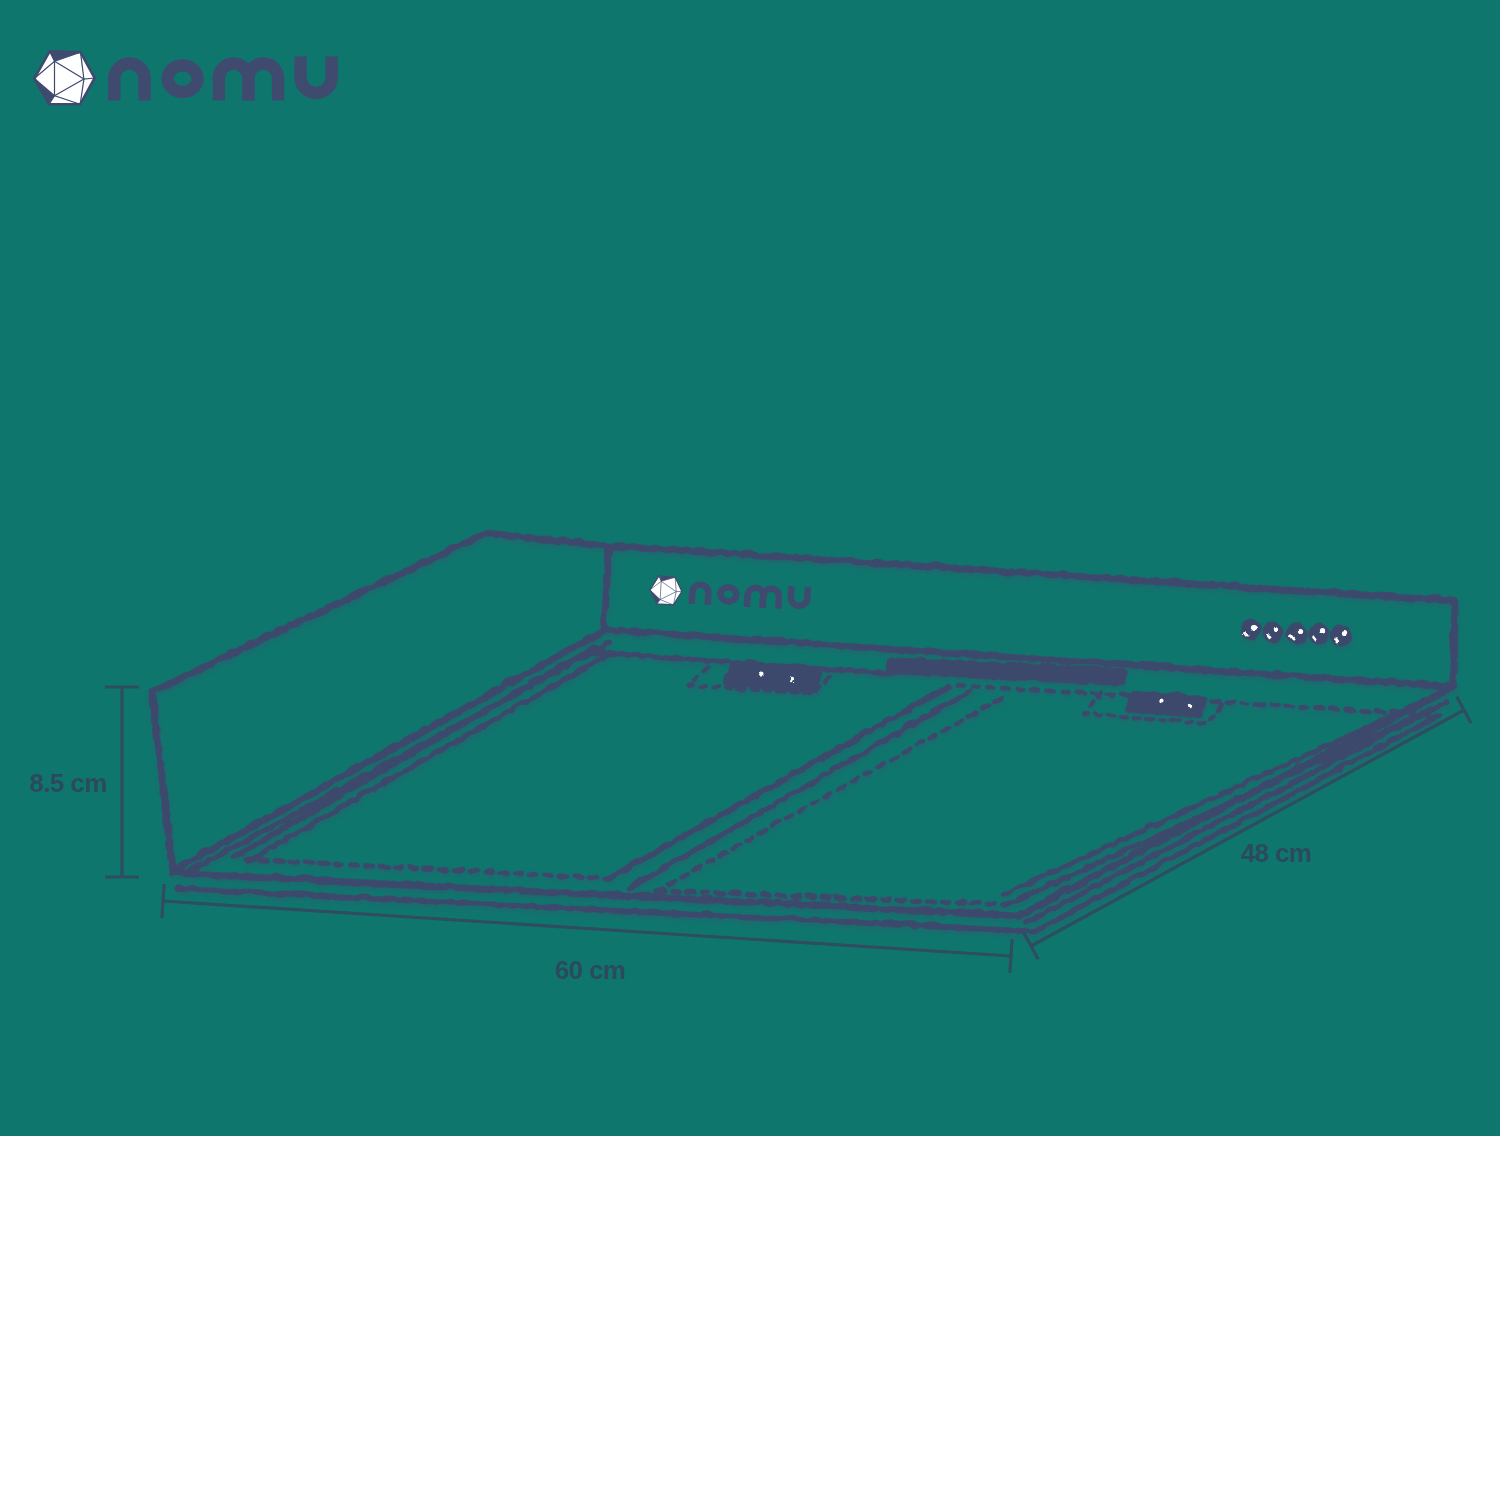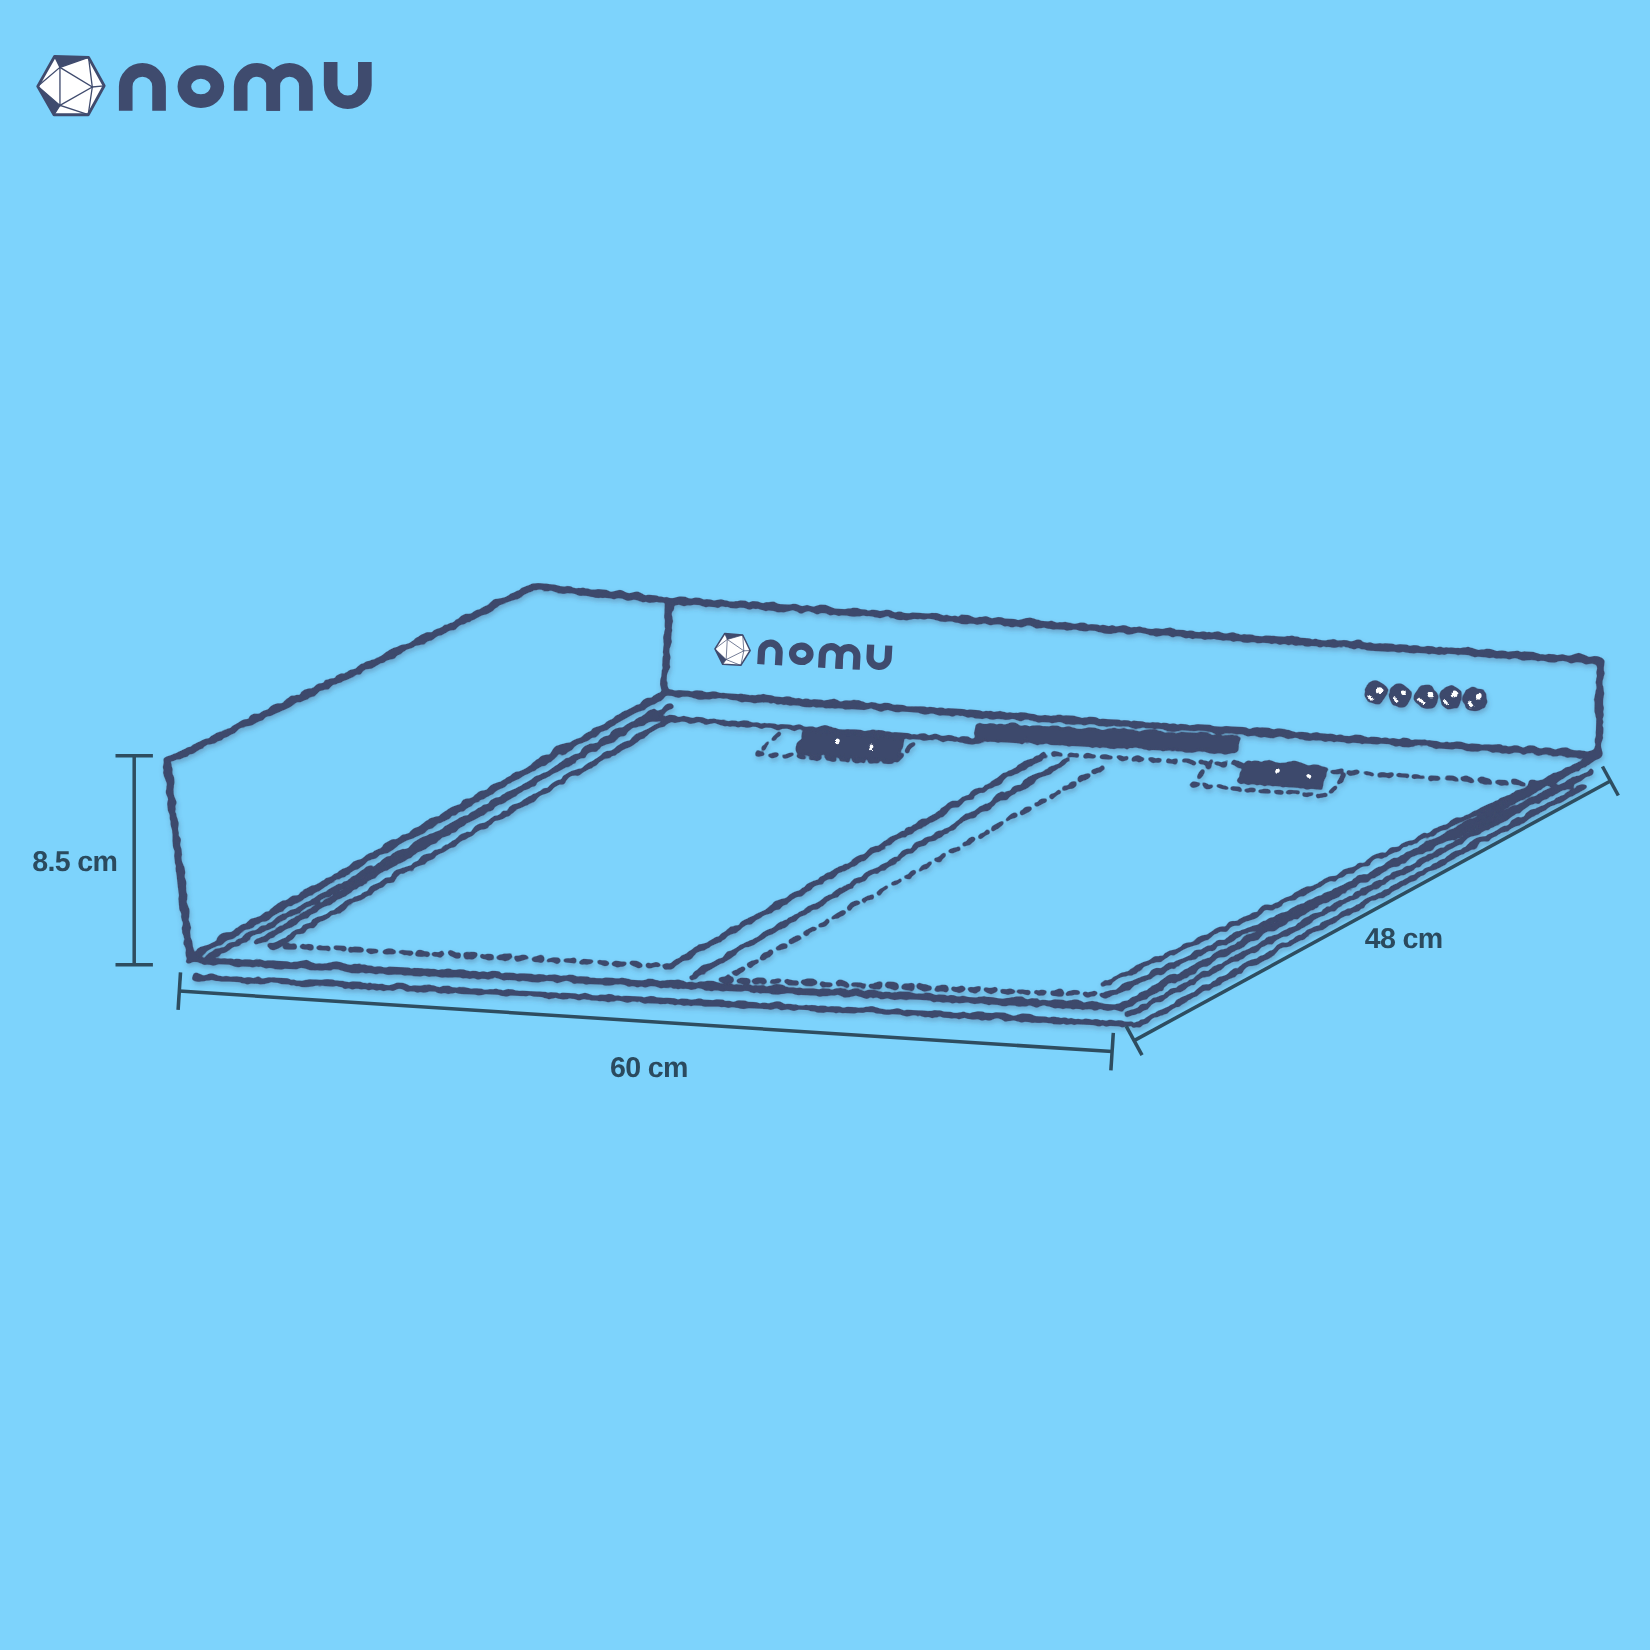--- a/index.html
+++ b/index.html
@@ -1,17 +1,17 @@
 <!DOCTYPE html>
 <html><head>
 <meta charset="utf-8">
 <style>
   html,body{margin:0;padding:0;background:#ffffff;}
   body{width:1500px;height:1500px;overflow:hidden;font-family:"Liberation Sans",sans-serif;}
-  .stage{position:relative;width:1500px;height:1500px;background:#7dd3fc;}
+  .stage{position:relative;width:1500px;height:1136px;background:#0f766e;}
   svg{display:block;}
   .dim-label{font-family:"Liberation Sans","DejaVu Sans",sans-serif;font-weight:700;font-size:26px;letter-spacing:-0.6px;}
 </style>
 </head>
 <body>
 
 <div class="stage">
 <svg width="1500" height="1500" viewBox="0 0 1500 1500">
   <defs>
     <filter id="wob" x="-4%" y="-4%" width="108%" height="108%">

